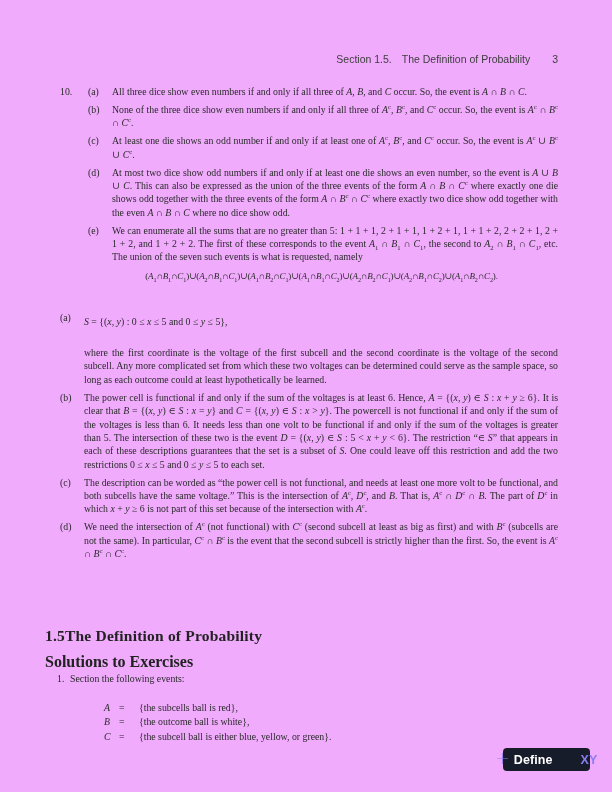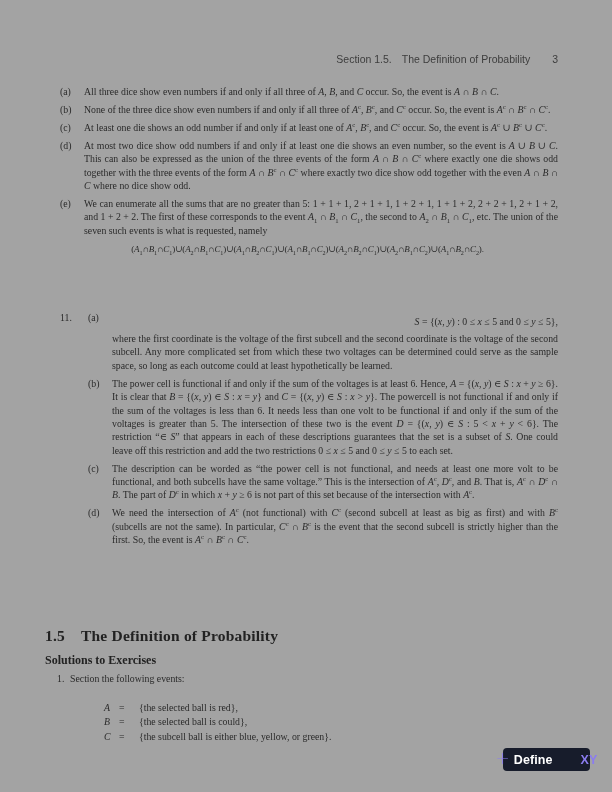--- a/index.html
+++ b/index.html
@@ -3,21 +3,21 @@
 <meta charset="utf-8">
 <style>
   html, body { margin:0; padding:0; }
   body {
     width:612px; height:792px;
     background:#f2f2f0;
     font-family:"Liberation Serif","DejaVu Serif",serif;
   }
   .page {
     position:relative; width:612px; height:792px;
-    background:#a3a3a3; color:#2a2a2a; overflow:hidden;
+    background:#f0abfc; color:#2a2a2a; overflow:hidden;
   }
 
   
   .header {
     position:absolute; top:53px; left:0; right:54px;
     display:flex; justify-content:flex-end; align-items:baseline;
     font-family:"Liberation Sans","DejaVu Sans",sans-serif;
     font-size:10.5px; color:#3d3d3d;
   }
   .header .hdr-section { margin-right:10px; }
@@ -31,37 +31,37 @@
   .parts { flex:1; min-width:0; }
   .part { display:flex; margin-bottom:4.5px; }
   .part:last-child { margin-bottom:0; }
   .part-label { width:24px; flex:none; font-size:9.8px; line-height:13.4px; }
   .part-body { flex:1; min-width:0; font-size:9.8px; line-height:13.4px; text-align:justify; }
   .part-body p { margin:0; }
   sup, sub { font-size:68%; line-height:0; }
   i { font-style:italic; }
 
   .eq-center {
-    text-align:right; margin:4px 0 3px 0; font-size:9.8px; line-height:14px;
+    text-align:left; margin:4px 0 17px 0; font-size:9.8px; line-height:14px;
   }
   .eq-wide {
     margin:5px 0 0 -27px; font-size:9px; letter-spacing:-0.15px;
     white-space:nowrap; text-align:center; line-height:14px;
   }
 
   
   .section-heading {
     position:absolute; top:627px; left:45px;
     font-size:15.5px; font-weight:bold; color:#222;
     display:flex; letter-spacing:0.2px;
   }
-  .section-heading .sec-num { margin-right:16px; }
+  .section-heading .sec-num { margin-right:0; }
   .subheading {
     position:absolute; top:653px; left:45px;
-    font-size:12px; font-weight:bold; color:#222;
+    font-size:16px; font-weight:bold; color:#222;
   }
   .exercise {
     position:absolute; top:672px; left:57px; right:54px;
     display:flex; font-size:9.8px; line-height:13.4px;
   }
   .exercise .ex-num { width:13px; flex:none; }
 
   
   .definitions { position:absolute; top:701px; left:104px; font-size:9.8px; }
   .def-row { display:flex; line-height:14.3px; }
@@ -89,20 +89,21 @@
 
 <div class="page">
 
   <div class="header">
     <span class="hdr-section">Section 1.5.</span>
     <span class="hdr-title">The Definition of Probability</span>
     <span class="hdr-pageno">3</span>
   </div>
 
   <div class="problem" id="problem-10">
+    <div class="prob-num">10.</div>
     <div class="parts">
       <div class="part">
         <div class="part-label">(a)</div>
         <div class="part-body">All three dice show even numbers if and only if all three of <i>A</i>, <i>B</i>, and <i>C</i> occur. So, the event is <i>A</i> ∩ <i>B</i> ∩ <i>C</i>.</div>
       </div>
       <div class="part">
         <div class="part-label">(b)</div>
         <div class="part-body">None of the three dice show even numbers if and only if all three of <i>A</i><sup>c</sup>, <i>B</i><sup>c</sup>, and <i>C</i><sup>c</sup> occur. So, the event is <i>A</i><sup>c</sup> ∩ <i>B</i><sup>c</sup> ∩ <i>C</i><sup>c</sup>.</div>
       </div>
       <div class="part">
@@ -117,21 +118,20 @@
         <div class="part-label">(e)</div>
         <div class="part-body">
           <p>We can enumerate all the sums that are no greater than 5: 1 + 1 + 1, 2 + 1 + 1, 1 + 2 + 1, 1 + 1 + 2, 2 + 2 + 1, 2 + 1 + 2, and 1 + 2 + 2. The first of these corresponds to the event <i>A</i><sub>1</sub> ∩ <i>B</i><sub>1</sub> ∩ <i>C</i><sub>1</sub>, the second to <i>A</i><sub>2</sub> ∩ <i>B</i><sub>1</sub> ∩ <i>C</i><sub>1</sub>, etc. The union of the seven such events is what is requested, namely</p>
           <div class="eq-wide">(<i>A</i><sub>1</sub>∩<i>B</i><sub>1</sub>∩<i>C</i><sub>1</sub>)∪(<i>A</i><sub>2</sub>∩<i>B</i><sub>1</sub>∩<i>C</i><sub>1</sub>)∪(<i>A</i><sub>1</sub>∩<i>B</i><sub>2</sub>∩<i>C</i><sub>1</sub>)∪(<i>A</i><sub>1</sub>∩<i>B</i><sub>1</sub>∩<i>C</i><sub>2</sub>)∪(<i>A</i><sub>2</sub>∩<i>B</i><sub>2</sub>∩<i>C</i><sub>1</sub>)∪(<i>A</i><sub>2</sub>∩<i>B</i><sub>1</sub>∩<i>C</i><sub>2</sub>)∪(<i>A</i><sub>1</sub>∩<i>B</i><sub>2</sub>∩<i>C</i><sub>2</sub>).</div>
         </div>
       </div>
     </div>
   </div>
 
   <div class="problem" id="problem-11">
-    <div class="prob-num">11.</div>
     <div class="parts">
       <div class="part">
         <div class="part-label">(a)</div>
         <div class="part-body">
           <div class="eq-center"><i>S</i> = {(<i>x</i>, <i>y</i>) : 0 ≤ <i>x</i> ≤ 5 and 0 ≤ <i>y</i> ≤ 5},</div>
           <p>where the first coordinate is the voltage of the first subcell and the second coordinate is the voltage of the second subcell. Any more complicated set from which these two voltages can be determined could serve as the sample space, so long as each outcome could at least hypothetically be learned.</p>
         </div>
       </div>
       <div class="part">
         <div class="part-label">(b)</div>
@@ -156,26 +156,26 @@
 
   <div class="exercise">
     <span class="ex-num">1.</span>
     <span>Section the following events:</span>
   </div>
 
   <div class="definitions">
     <div class="def-row">
       <span class="def-lhs">A</span>
       <span class="def-rel">=</span>
-      <span class="def-rhs">{the selected ball is red},</span>
+      <span class="def-rhs">{the subcells ball is red},</span>
     </div>
     <div class="def-row">
       <span class="def-lhs">B</span>
       <span class="def-rel">=</span>
-      <span class="def-rhs">{the selected ball is could},</span>
+      <span class="def-rhs">{the outcome ball is white},</span>
     </div>
     <div class="def-row">
       <span class="def-lhs">C</span>
       <span class="def-rel">=</span>
       <span class="def-rhs">{the subcell ball is either blue, yellow, or green}.</span>
     </div>
   </div>
 
   <div class="logo">
     <span class="logo-plus">+</span>

